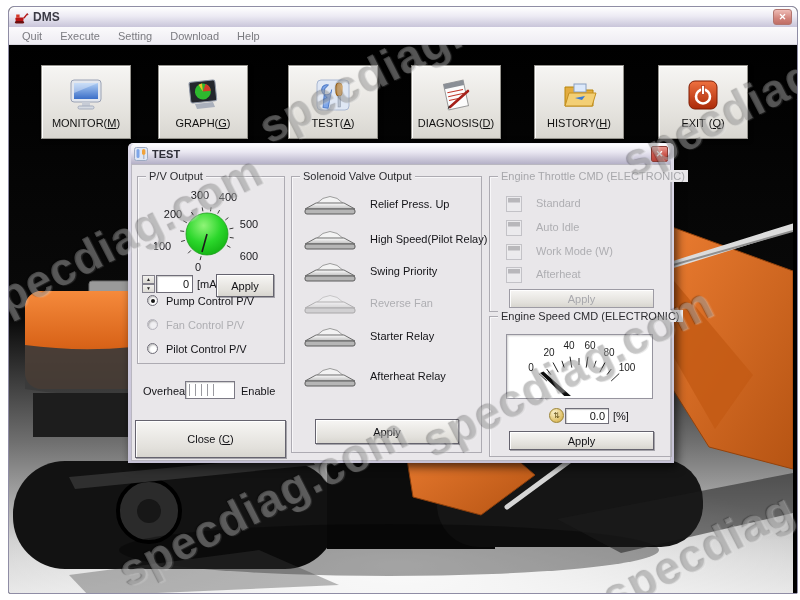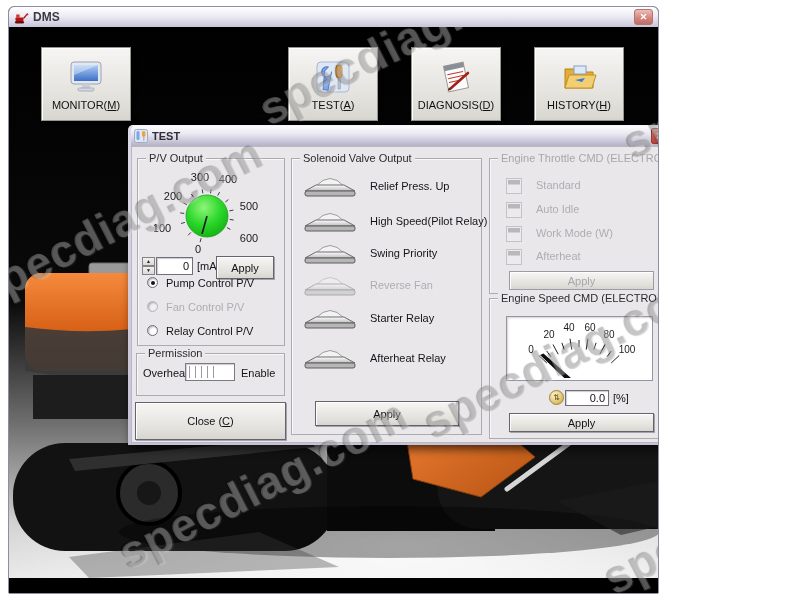--- a/index.html
+++ b/index.html
@@ -1,18 +1,18 @@
 <!DOCTYPE html>
 <html><head>
 <meta charset="utf-8">
 <style>
   html,body{margin:0;padding:0;width:800px;height:600px;overflow:hidden;
     font-family:"Liberation Sans",sans-serif;-webkit-font-smoothing:antialiased;}
   .frame{width:800px;height:600px;background:#fff;padding:6px 8px;box-sizing:border-box;}
-  .window{width:651px;height:588px;border:1px solid #8f8da5;border-radius:6px 6px 2px 2px;
+  .window{width:790px;height:588px;border:1px solid #8f8da5;border-radius:6px 6px 2px 2px;
     overflow:hidden;display:flex;flex-direction:column;background:#000;box-sizing:border-box;}
   
   .titlebar{height:20px;flex:0 0 20px;background:linear-gradient(#ffffff,#edebf4 45%,#d6d3e3 80%,#c9c5da);
     display:flex;align-items:center;padding:0 5px;}
   .titlebar .title{font-size:12px;font-weight:bold;color:#3a3a44;flex:1;margin-left:4px;}
   .winclose{width:17px;height:14px;border-radius:3px;border:1px solid #b2756f;
     background:linear-gradient(#eebcb6,#d1837b 60%,#c06e66);color:#fff;font-size:9px;font-weight:bold;
     display:flex;align-items:center;justify-content:center;line-height:1;}
   
   .menubar{height:17px;flex:0 0 17px;background:linear-gradient(#fbfafc,#eeecf2);
@@ -83,20 +83,27 @@
       <rect x="1" y="11" width="9" height="2.4" rx="1.2" fill="#6d0f0f"></rect>
       <rect x="1.5" y="7.5" width="8" height="3.5" rx="0.8" fill="#b81414"></rect>
       <rect x="2.2" y="4.5" width="3.4" height="3.2" fill="#d43a2a"></rect>
       <path d="M9 8 L13 3.2 L14 4 L10.5 8.6 Z" fill="#b81414"></path>
       <path d="M13 3 L14.6 4.8 L13.6 5.6 Z" fill="#8c1010"></path>
     </svg>
     <span class="title">DMS</span>
     <div class="winclose">✕</div>
   </div>
 
+  <div class="menubar">
+    <span class="menu-item">Quit</span>
+    <span class="menu-item">Execute</span>
+    <span class="menu-item">Setting</span>
+    <span class="menu-item">Download</span>
+    <span class="menu-item">Help</span>
+  </div>
 
   <div class="content">
 
     <svg class="bg" width="784" height="551" viewBox="0 0 784 551">
       <defs>
         <linearGradient id="sky" x1="0" y1="0" x2="0" y2="1">
           <stop offset="0" stop-color="#000"></stop>
               <stop offset="0.5" stop-color="#0a0a0a"></stop>
           <stop offset="0.72" stop-color="#6f6f6f"></stop>
               <stop offset="0.9" stop-color="#cfcfcf"></stop>
@@ -173,20 +180,34 @@
           <rect x="3" y="1" width="30" height="22" rx="3" fill="#e3e7ee" stroke="#9aa2b4"></rect>
           <rect x="6" y="4" width="24" height="16" fill="url(#scr)"></rect>
           <path d="M6 4 L30 4 L6 14 Z" fill="#fff" opacity="0.35"></path>
           <rect x="14" y="23" width="8" height="4" fill="#c7ccd6"></rect>
           <rect x="10" y="27" width="16" height="3" rx="1.5" fill="#d5dae2" stroke="#a5adbd"></rect>
         </svg>
       </div>
       <div class="tlabel"><span>MONITOR(</span><u>M</u><span>)</span></div>
     </div>
 
+    <div class="tbtn" style="left:149px">
+      <div class="ticon">
+        <svg width="36" height="32" viewBox="0 0 36 32">
+          <g transform="rotate(-6 18 14)">
+            <rect x="5" y="2" width="26" height="21" rx="2" fill="#23262c" stroke="#8e96a6"></rect>
+            <circle cx="18" cy="12.5" r="8" fill="#2eb82e"></circle>
+            <path d="M18 12.5 L26 12.5 A8 8 0 0 0 21.5 5.3 Z" fill="#d23a2a"></path>
+            <path d="M18 12.5 L14.5 5.3 A8 8 0 0 1 18 4.5 Z" fill="#e8c227"></path>
+          </g>
+          <path d="M10 25 L28 23 L30 28 L12 30 Z" fill="#aab0bc"></path>
+        </svg>
+      </div>
+      <div class="tlabel"><span>GRAPH(</span><u>G</u><span>)</span></div>
+    </div>
 
     <div class="tbtn" style="left:279px">
       <div class="ticon">
         <svg width="36" height="34" viewBox="0 0 36 34">
           <rect x="2" y="2" width="32" height="30" rx="4" fill="#dfe7f4" stroke="#aab8d2"></rect>
           <path d="M12 7 A5 5 0 1 0 16 11 L15 30 L10 30 L9 11 Z" transform="rotate(8 12 16)" fill="#7ea6e8" stroke="#4f7bc8"></path>
           <rect x="21" y="5" width="6" height="13" rx="3" fill="#f0a23a" stroke="#c07818"></rect>
           <rect x="23" y="18" width="2.5" height="11" fill="#b9c2cf" stroke="#8793a6" stroke-width="0.5"></rect>
         </svg>
       </div>
@@ -283,25 +304,22 @@
         </div>
         <div class="tfield" style="left:24px;top:110px;width:37px;height:18px">0</div>
         <span class="lbl" style="left:65px;top:113px">[mA]</span>
         <div class="btn" style="left:84px;top:109px;width:56px;height:21px">Apply</div>
 
         <div class="radio sel" style="left:15px;top:130px"></div>
         <span class="lbl" style="left:34px;top:130px">Pump Control P/V</span>
         <div class="radio dis" style="left:15px;top:154px"></div>
         <span class="lbl dis" style="left:34px;top:154px">Fan Control P/V</span>
         <div class="radio" style="left:15px;top:178px"></div>
-        <span class="lbl" style="left:34px;top:178px">Relay Control P/V</span>
-
-        <div class="group" style="left:4px;top:206px;width:147px;height:41px">
-          <span class="legend">Permission</span>
-        </div>
+        <span class="lbl" style="left:34px;top:178px">Pilot Control P/V</span>
+
         <span class="lbl" style="left:11px;top:220px">Overheat</span>
         <div class="slider" style="left:53px;top:216px">
           <div class="ticks"></div>
         </div>
         <span class="lbl" style="left:109px;top:220px">Enable</span>
 
         <div class="btn" style="left:3px;top:255px;width:149px;height:36px">
           <span>Close (</span>
               <u>C</u>
               <span>)</span>

